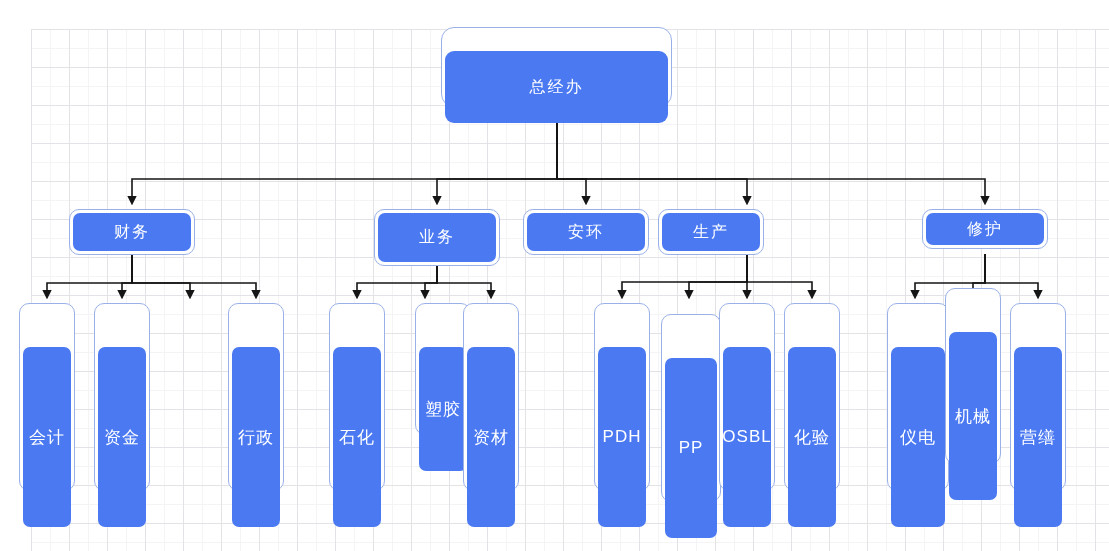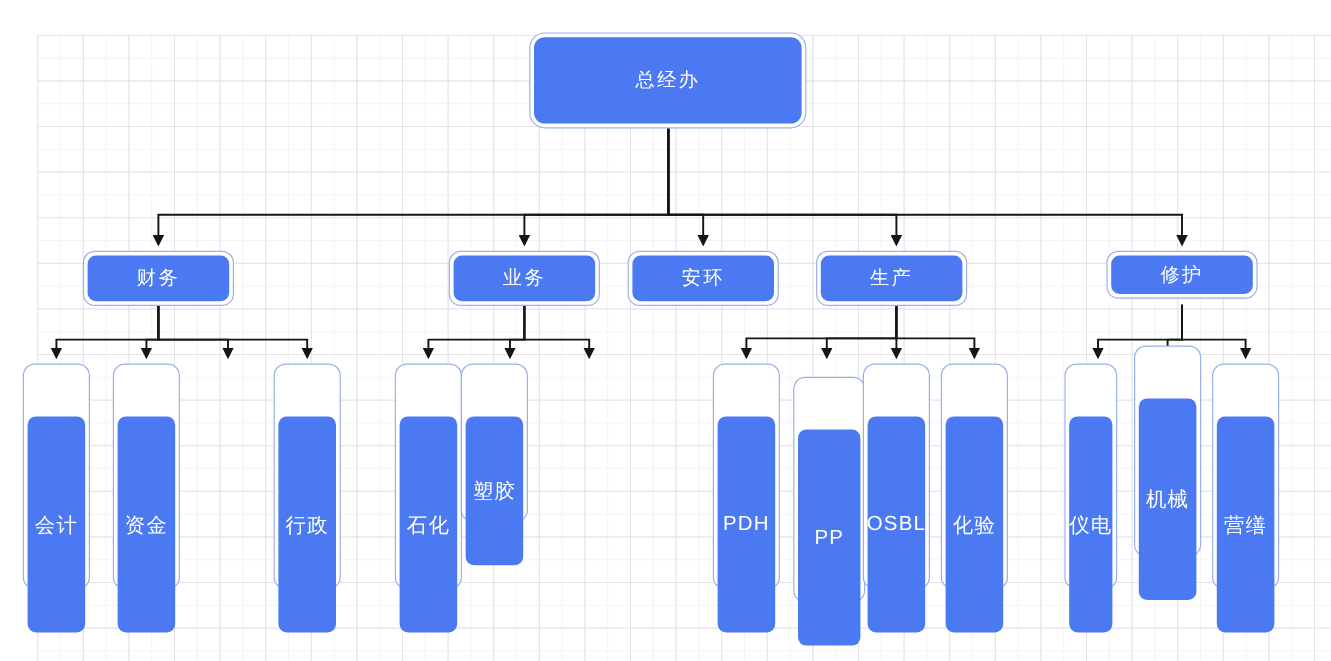--- a/index.html
+++ b/index.html
@@ -31,21 +31,21 @@
   }
   .node-fill{
     width:100%;height:100%;box-sizing:border-box;
     background:var(--node-fill,#4a79f2);
     border-radius:7px;
     display:flex;align-items:center;justify-content:center;
     color:var(--node-text,#ffffff);
     font-size:16px;letter-spacing:2px;white-space:nowrap;
   }
   .node.l1{border-radius:13px;}
-  .node.l1 .node-fill{border-radius:9px;}
+  .node.l1 .node-fill{border-radius:9px;margin-top:20px;}
   .node.l3 .node-fill{font-size:17px;letter-spacing:1px;margin-top:40px;}
 </style>
 </head>
 <body>
 
 <div class="canvas">
 
   <div class="grid"></div>
 
   <svg class="connectors" width="1109" height="551" viewBox="0 0 1109 551">
@@ -80,64 +80,67 @@
     <path class="edge" d="M985 254 L985 283 L1038 283 L1038 297" marker-end="url(#arrowhead)"></path>
   </svg>
 
   <div class="node l1" style="left:441px;top:27px;width:231px;height:80px">
     <div class="node-fill">总经办</div>
   </div>
 
   <div class="node l2" style="left:69px;top:209px;width:126px;height:46px">
     <div class="node-fill">财务</div>
   </div>
-  <div class="node l2" style="left:374px;top:209px;width:126px;height:46px">
+  <div class="node l2" style="left:374px;top:209px;width:126px;height:57px">
     <div class="node-fill">业务</div>
   </div>
   <div class="node l2" style="left:523px;top:209px;width:126px;height:46px">
     <div class="node-fill">安环</div>
   </div>
-  <div class="node l2" style="left:680px;top:209px;width:126px;height:46px">
+  <div class="node l2" style="left:658px;top:209px;width:106px;height:46px">
     <div class="node-fill">生产</div>
   </div>
   <div class="node l2" style="left:922px;top:209px;width:126px;height:40px">
     <div class="node-fill">修护</div>
   </div>
 
   <div class="node l3" style="left:19px;top:303px;width:56px;height:188px">
     <div class="node-fill">会计</div>
   </div>
   <div class="node l3" style="left:94px;top:303px;width:56px;height:188px">
     <div class="node-fill">资金</div>
   </div>
   <div class="node l3" style="left:228px;top:303px;width:56px;height:188px">
     <div class="node-fill">行政</div>
   </div>
 
   <div class="node l3" style="left:329px;top:303px;width:56px;height:188px">
     <div class="node-fill">石化</div>
   </div>
-  <div class="node l3" style="left:384px;top:303px;width:56px;height:132px">
+  <div class="node l3" style="left:415px;top:303px;width:56px;height:132px">
     <div class="node-fill">塑胶</div>
+  </div>
+  <div class="node l3" style="left:463px;top:303px;width:56px;height:188px">
+    <div class="node-fill">资材</div>
   </div>
 
   <div class="node l3" style="left:594px;top:303px;width:56px;height:188px">
     <div class="node-fill">PDH</div>
   </div>
   <div class="node l3" style="left:661px;top:314px;width:60px;height:188px">
     <div class="node-fill">PP</div>
   </div>
   <div class="node l3" style="left:784px;top:303px;width:56px;height:188px">
     <div class="node-fill">化验</div>
   </div>
   <div class="node l3" style="left:719px;top:303px;width:56px;height:188px">
     <div class="node-fill">OSBL</div>
   </div>
 
-  <div class="node l3" style="left:887px;top:303px;width:44px;height:188px">
+  <div class="node l3" style="left:887px;top:303px;width:62px;height:188px">
     <div class="node-fill">仪电</div>
   </div>
   <div class="node l3" style="left:945px;top:288px;width:56px;height:176px">
     <div class="node-fill">机械</div>
   </div>
   <div class="node l3" style="left:1010px;top:303px;width:56px;height:188px">
     <div class="node-fill">营缮</div>
   </div>
 
 </div>

